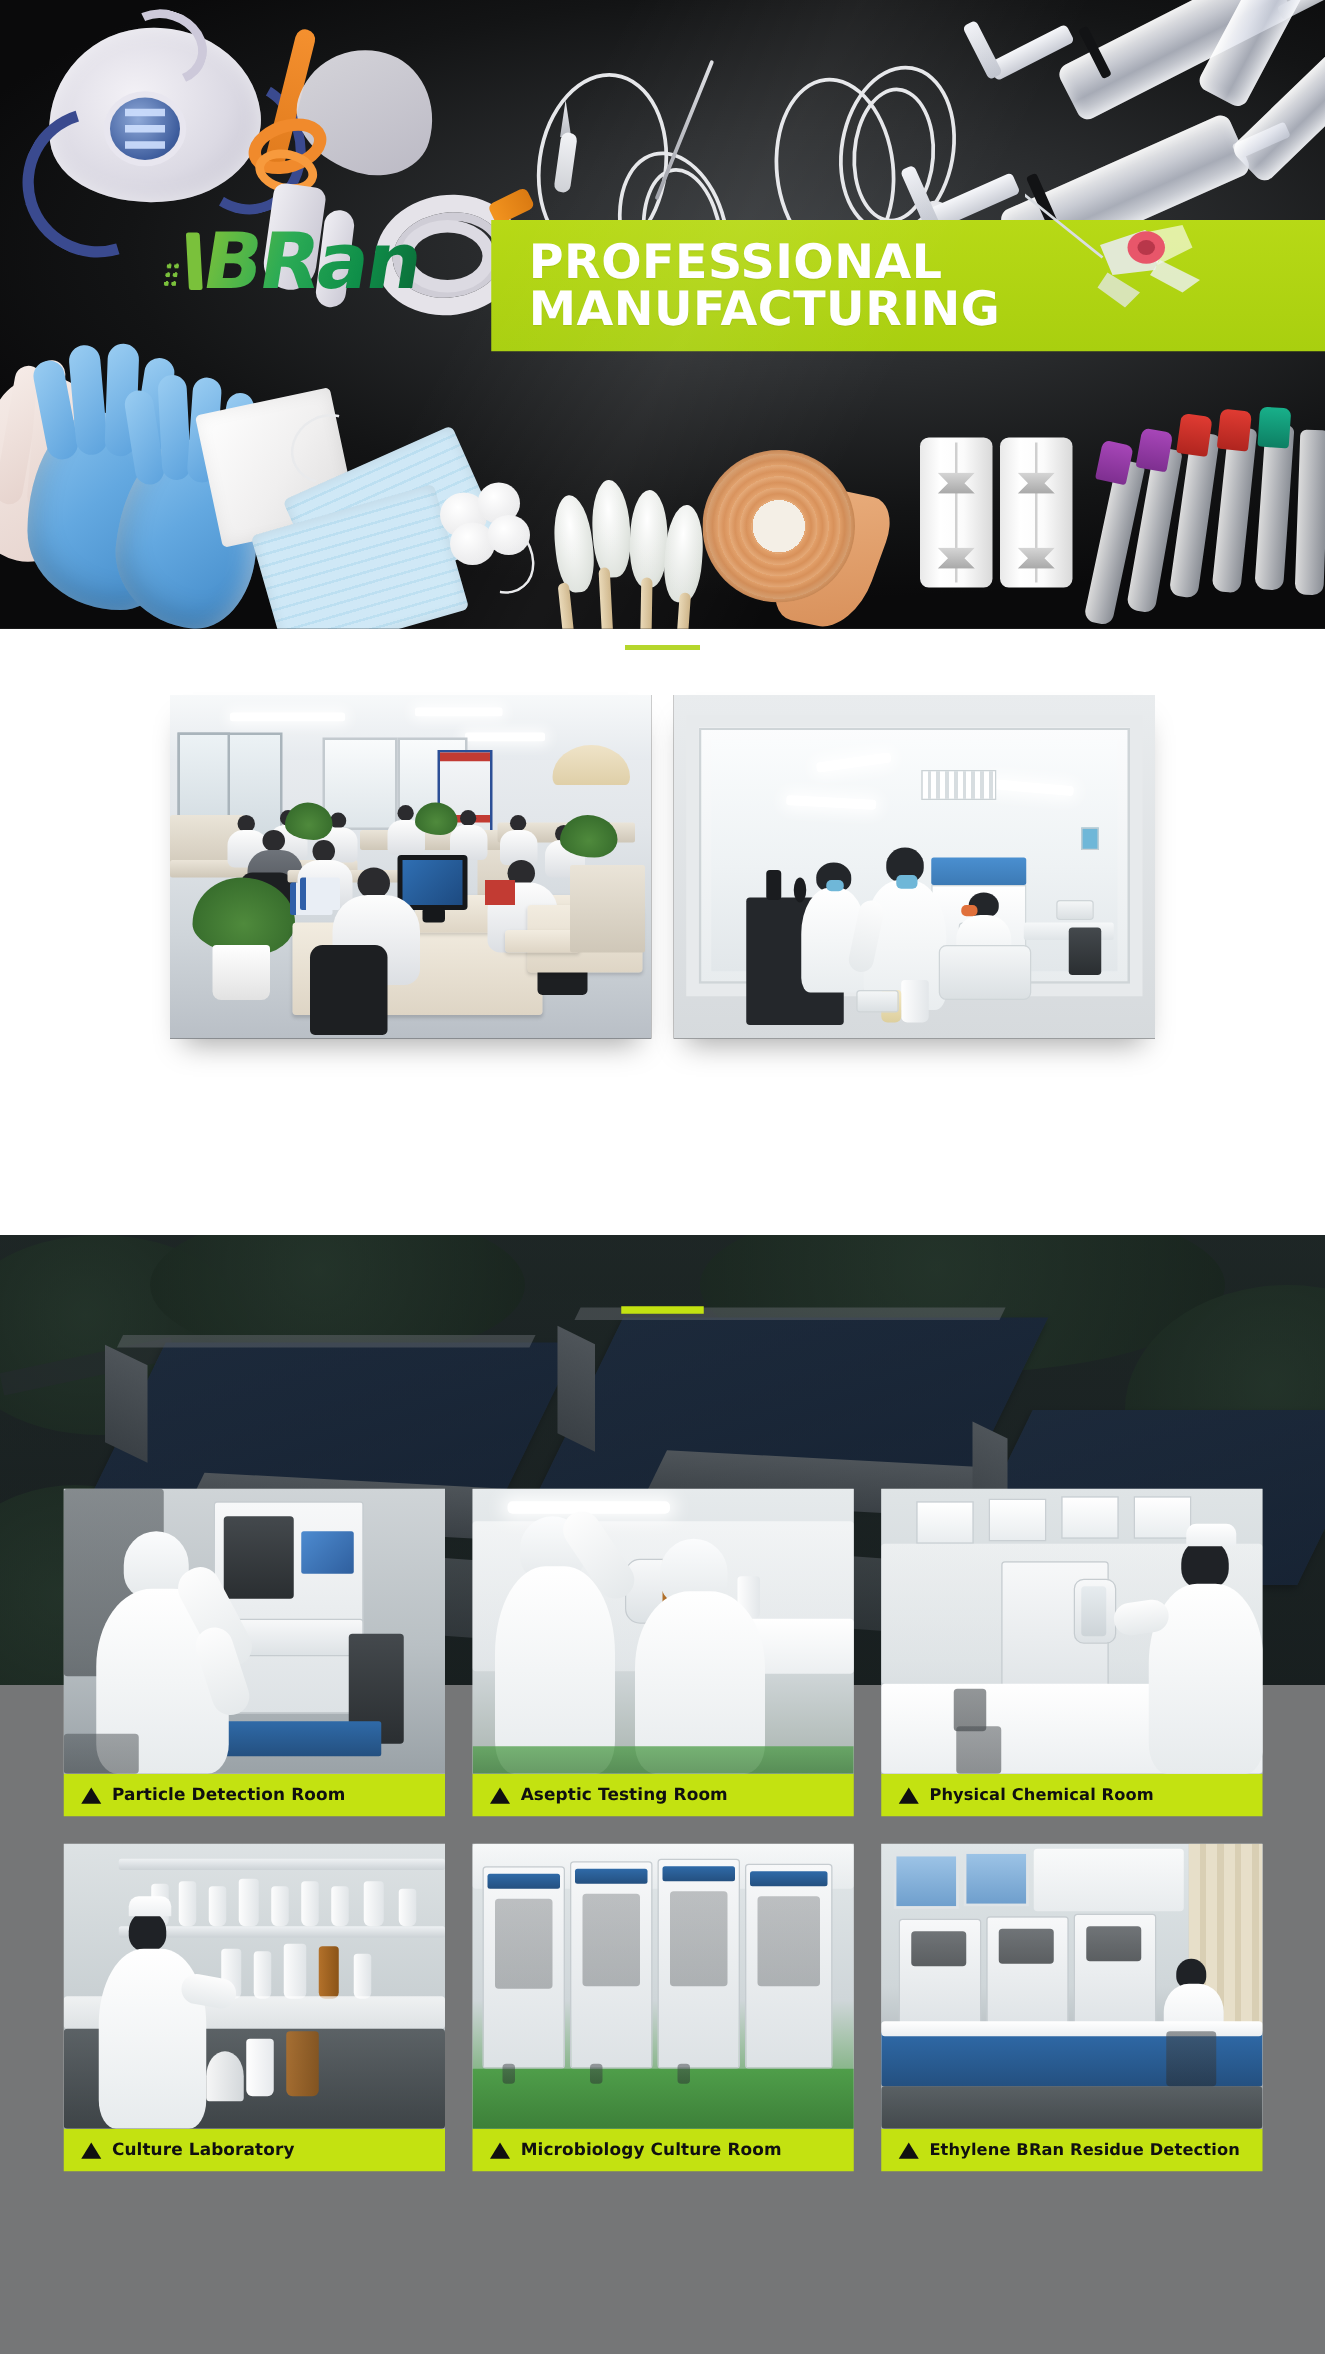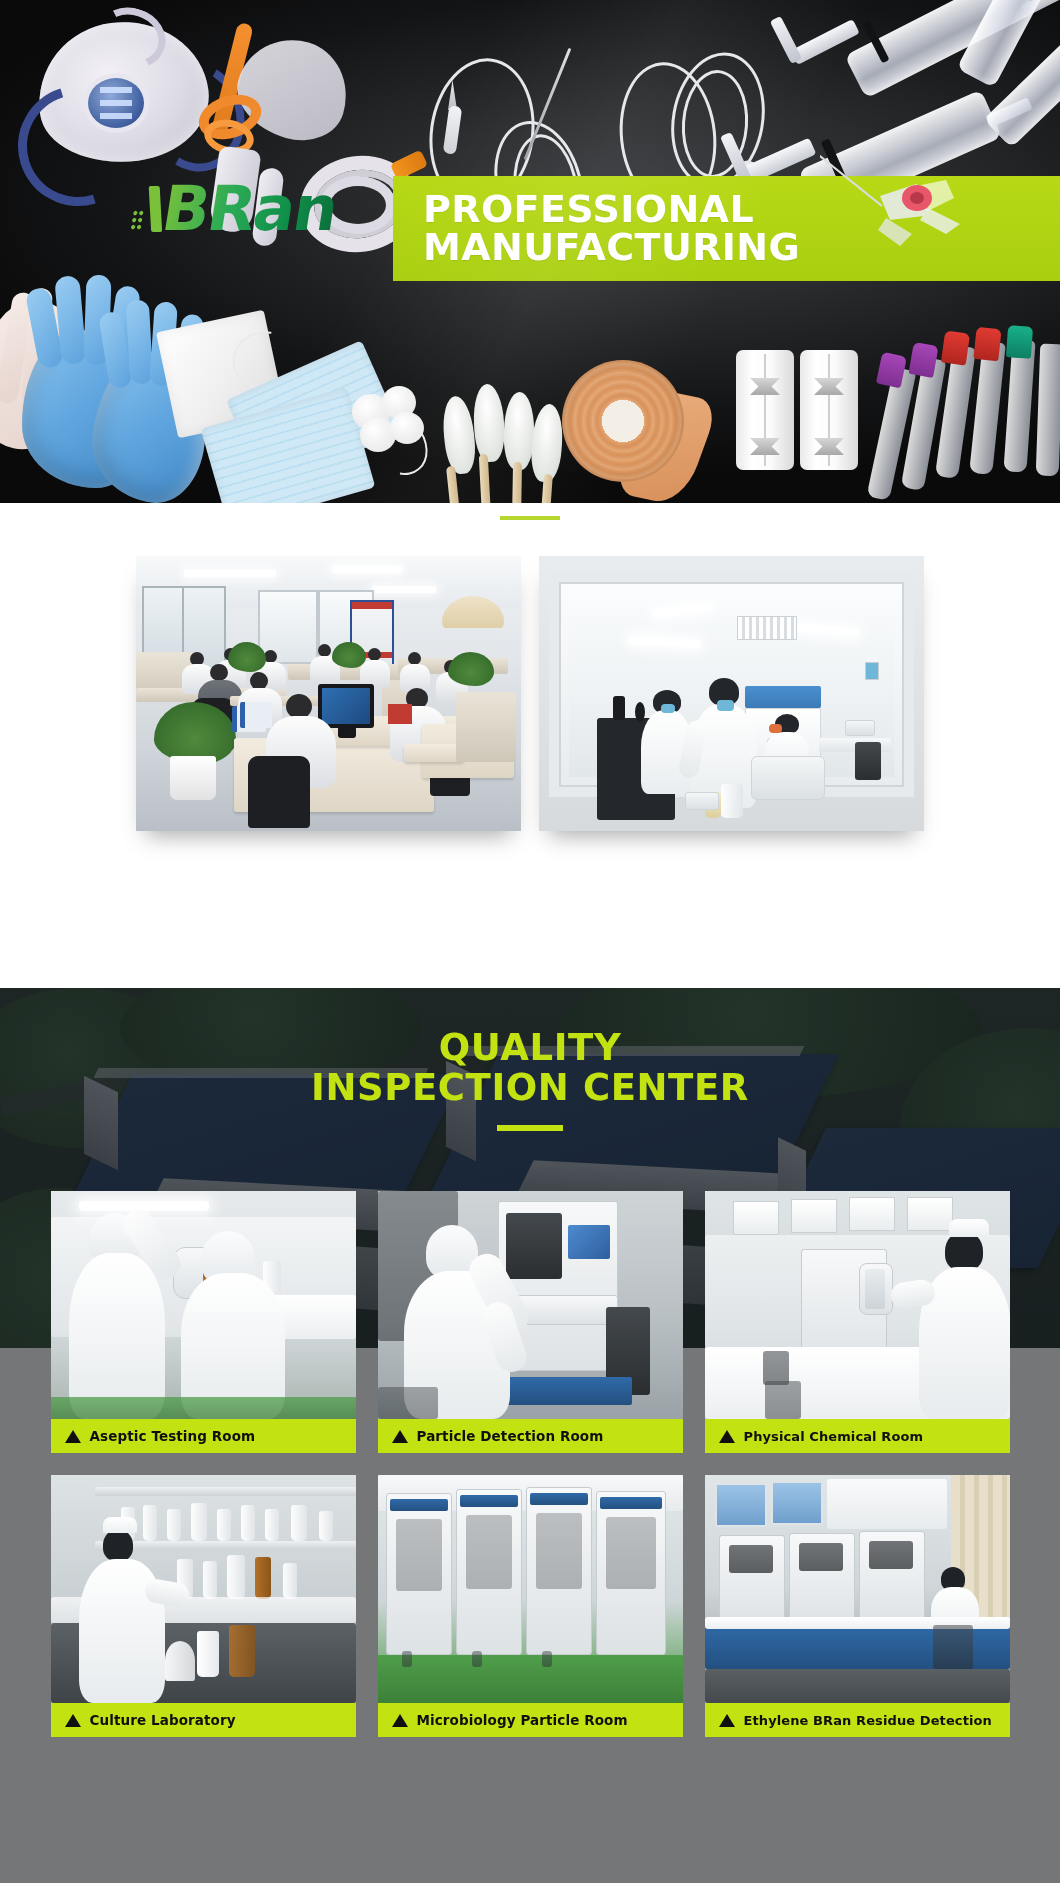--- a/index.html
+++ b/index.html
@@ -802,72 +802,68 @@
     <div class="fac-wall" style="left:778px; top:156px; width:28px;  height:78px;  transform:skewY(26deg);"></div>
 
     <div class="fac-wall" style="left:180px; top:262px; width:420px; height:60px;  transform:skewX(-26deg) skewY(4deg); opacity:.7;"></div>
     <div class="fac-wall" style="left:640px; top:268px; width:360px; height:56px;  transform:skewX(-26deg) skewY(4deg); opacity:.6;"></div>
     <div class="qic-veil"></div>
   </div>
 
   <div class="qic-grey"></div>
 
   <div class="qic-head">
-    <div class="qic-title">
-      <span>QUALITY</span><br>
-      <span>INSPECTION CENTER</span>
-    </div>
     <div class="qic-underline"></div>
   </div>
 
   <div class="cards">
 
     <div class="card-row">
+
+      <div class="card">
+        <div class="card-img">
+          <div class="sc sc-bgA"></div>
+          <div class="wd" style="left:0;    top:0;    width:80px;  height:150px; opacity:.5;"></div>
+          <div class="mach" style="left:120px;top:10px; width:120px; height:170px;"></div>
+          <div class="mach-dk" style="left:128px;top:22px; width:56px; height:66px;"></div>
+          <div class="scr" style="left:190px;top:34px; width:42px;  height:34px;"></div>
+          <div class="mach" style="left:120px;top:104px;width:120px; height:30px;"></div>
+          <div class="mach-dk" style="left:228px;top:116px;width:44px; height:88px;"></div>
+          <div class="bluecab" style="left:104px;top:186px;width:150px;height:28px;"></div>
+          <div class="hood" style="left:48px; top:34px;  width:52px; height:54px;"></div>
+          <div class="person" style="left:26px; top:80px;  width:106px;height:148px;"></div>
+          <div class="arm" style="left:104px;top:60px;  width:34px; height:86px; transform:rotate(-28deg);"></div>
+          <div class="arm" style="left:112px;top:110px; width:30px; height:72px; transform:rotate(-18deg);"></div>
+          <div class="wd" style="left:0;    top:196px; width:60px; height:32px; opacity:.45;"></div>
+        </div>
+        <div class="card-cap">
+          <span class="cap-tri"></span>
+          <span class="cap-txt">Particle Detection Room</span>
+        </div>
+      </div>
 
       <div class="card">
         <div class="card-img">
           <div class="sc sc-bgB"></div>
           <div class="l-tube" style="left:28px; top:10px; width:130px; height:10px; background:#fff; border-radius:4px; box-shadow:0 0 14px 5px rgba(255,255,255,.9);"></div>
           <div class="w" style="left:0;    top:26px;  width:305px; height:120px; opacity:.55;"></div>
           <div class="mach" style="left:122px;top:56px;  width:60px;  height:52px; border-radius:12px;"></div>
           <div class="bottle amber" style="left:152px;top:56px; width:16px; height:48px;"></div>
           <div class="bottle" style="left:212px;top:70px; width:18px; height:34px;"></div>
           <div class="w" style="left:186px;top:104px; width:119px; height:44px;"></div>
           <div class="hood" style="left:38px; top:22px; width:52px; height:52px;"></div>
           <div class="person" style="left:18px; top:62px; width:96px; height:166px;"></div>
           <div class="arm" style="left:86px; top:14px; width:30px; height:78px; transform:rotate(-34deg);"></div>
           <div class="hood" style="left:150px;top:40px; width:54px; height:54px;"></div>
           <div class="person" style="left:130px;top:82px; width:104px;height:146px;"></div>
           <div class="greenfloor" style="left:0; top:206px; width:305px; height:22px; opacity:.75;"></div>
         </div>
         <div class="card-cap">
           <span class="cap-tri"></span>
           <span class="cap-txt">Aseptic Testing Room</span>
-        </div>
-      </div>
-
-      <div class="card">
-        <div class="card-img">
-          <div class="sc sc-bgA"></div>
-          <div class="wd" style="left:0;    top:0;    width:80px;  height:150px; opacity:.5;"></div>
-          <div class="mach" style="left:120px;top:10px; width:120px; height:170px;"></div>
-          <div class="mach-dk" style="left:128px;top:22px; width:56px; height:66px;"></div>
-          <div class="scr" style="left:190px;top:34px; width:42px;  height:34px;"></div>
-          <div class="mach" style="left:120px;top:104px;width:120px; height:30px;"></div>
-          <div class="mach-dk" style="left:228px;top:116px;width:44px; height:88px;"></div>
-          <div class="bluecab" style="left:104px;top:186px;width:150px;height:28px;"></div>
-          <div class="hood" style="left:48px; top:34px;  width:52px; height:54px;"></div>
-          <div class="person" style="left:26px; top:80px;  width:106px;height:148px;"></div>
-          <div class="arm" style="left:104px;top:60px;  width:34px; height:86px; transform:rotate(-28deg);"></div>
-          <div class="arm" style="left:112px;top:110px; width:30px; height:72px; transform:rotate(-18deg);"></div>
-          <div class="wd" style="left:0;    top:196px; width:60px; height:32px; opacity:.45;"></div>
-        </div>
-        <div class="card-cap">
-          <span class="cap-tri"></span>
-          <span class="cap-txt">Particle Detection Room</span>
         </div>
       </div>
 
       <div class="card">
         <div class="card-img">
           <div class="sc sc-bgC"></div>
           <div class="poster" style="left:28px;  top:10px; width:46px; height:34px;"></div>
           <div class="poster" style="left:86px;  top:8px;  width:46px; height:34px;"></div>
           <div class="poster" style="left:144px; top:6px;  width:46px; height:34px;"></div>
           <div class="poster" style="left:202px; top:6px;  width:46px; height:34px;"></div>
@@ -944,21 +940,21 @@
           <div class="wd" style="left:88px;  top:40px;  width:46px; height:74px; opacity:.3;"></div>
           <div class="wd" style="left:158px; top:38px;  width:46px; height:76px; opacity:.3;"></div>
           <div class="wd" style="left:228px; top:42px;  width:50px; height:72px; opacity:.3;"></div>
           <div class="greenfloor" style="left:0; top:180px; width:305px; height:48px;"></div>
           <div class="mach-dk" style="left:24px; top:176px; width:10px; height:16px; opacity:.5;"></div>
           <div class="mach-dk" style="left:94px; top:176px; width:10px; height:16px; opacity:.5;"></div>
           <div class="mach-dk" style="left:164px;top:176px; width:10px; height:16px; opacity:.5;"></div>
         </div>
         <div class="card-cap">
           <span class="cap-tri"></span>
-          <span class="cap-txt">Microbiology Particle Room</span>
+          <span class="cap-txt">Microbiology Culture Room</span>
         </div>
       </div>
 
       <div class="card">
         <div class="card-img">
           <div class="sc sc-bgF"></div>
           <div class="winblue" style="left:10px;  top:8px;  width:52px; height:44px;"></div>
           <div class="winblue" style="left:66px;  top:6px;  width:52px; height:44px;"></div>
           <div class="w" style="left:122px; top:4px;  width:120px; height:50px; opacity:.8;"></div>
           <div class="curtain" style="left:246px; top:0;    width:59px;  height:150px;"></div>

